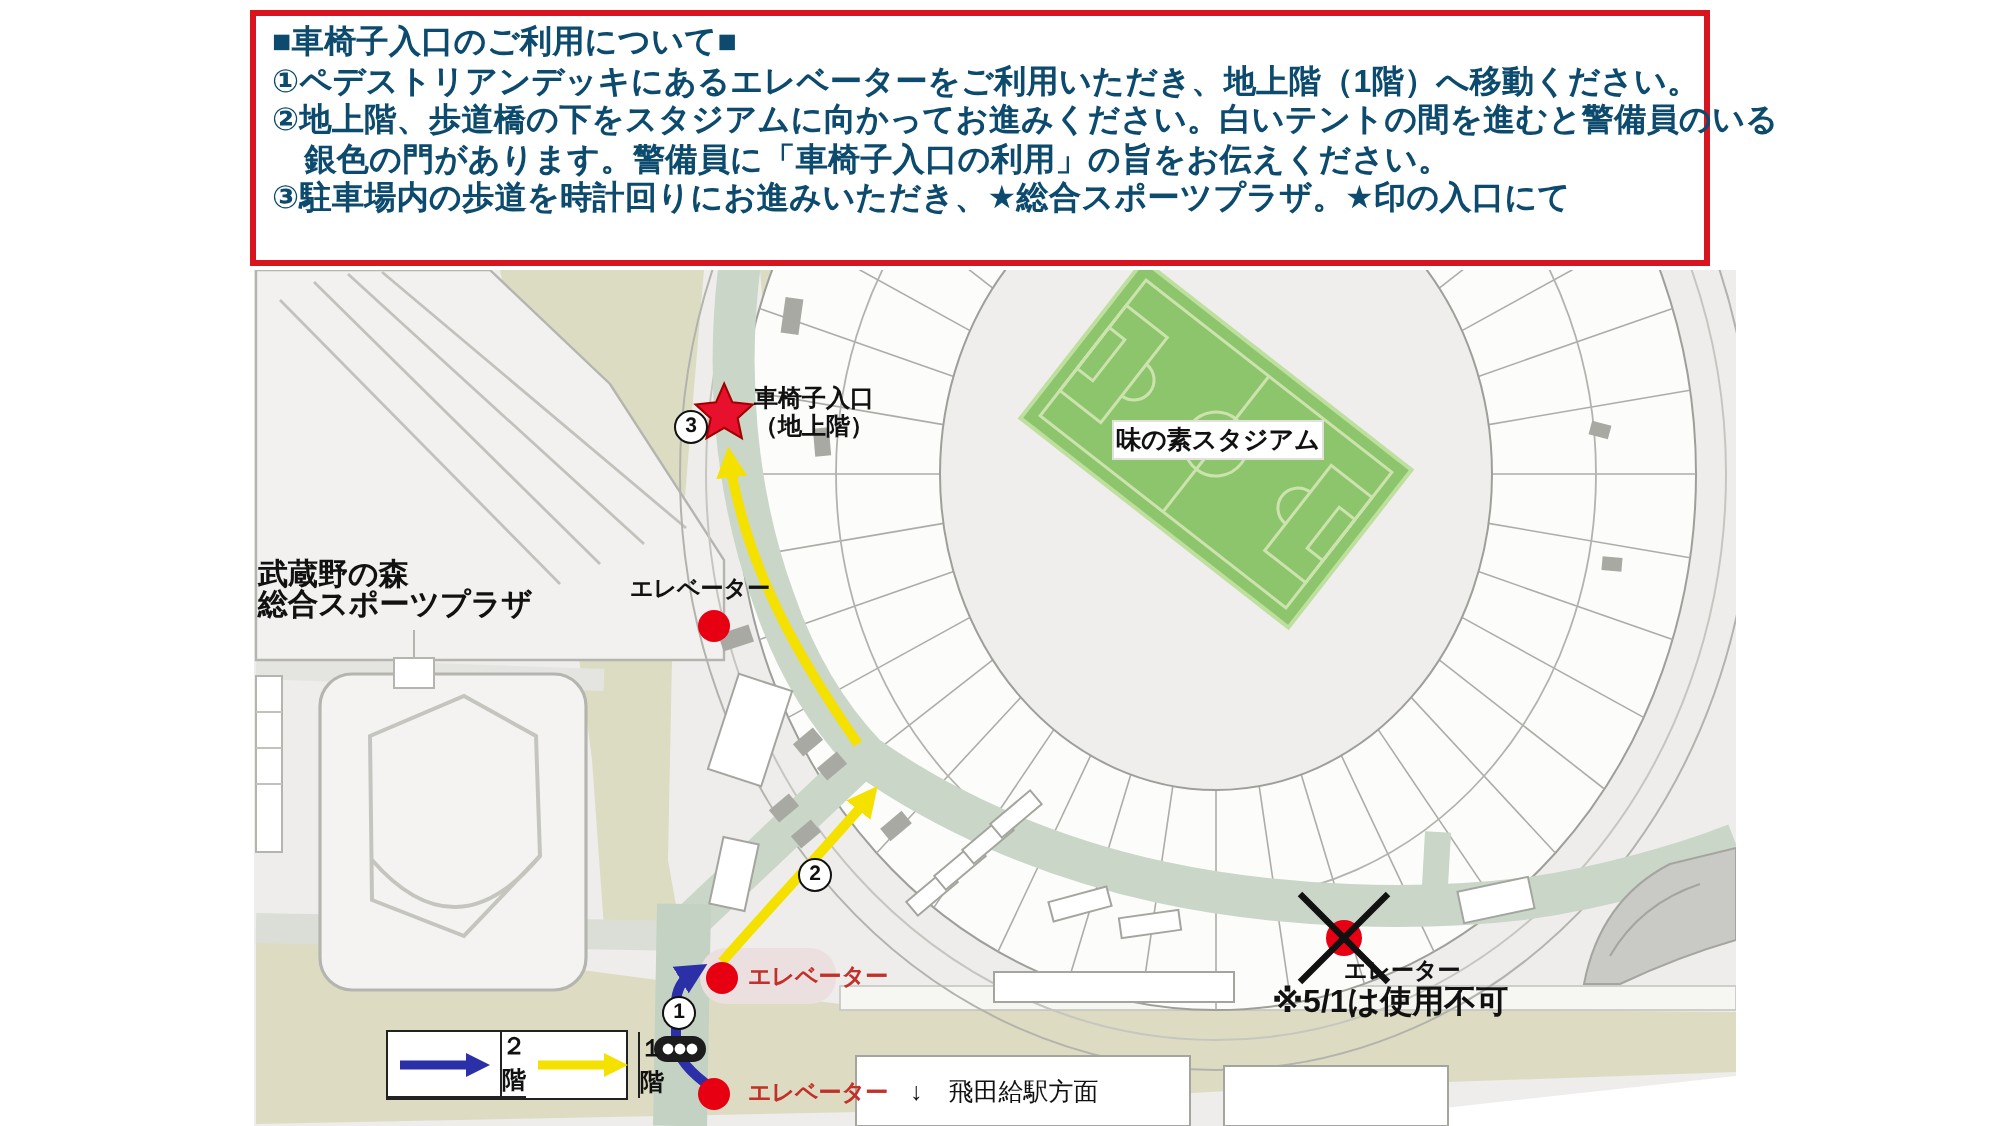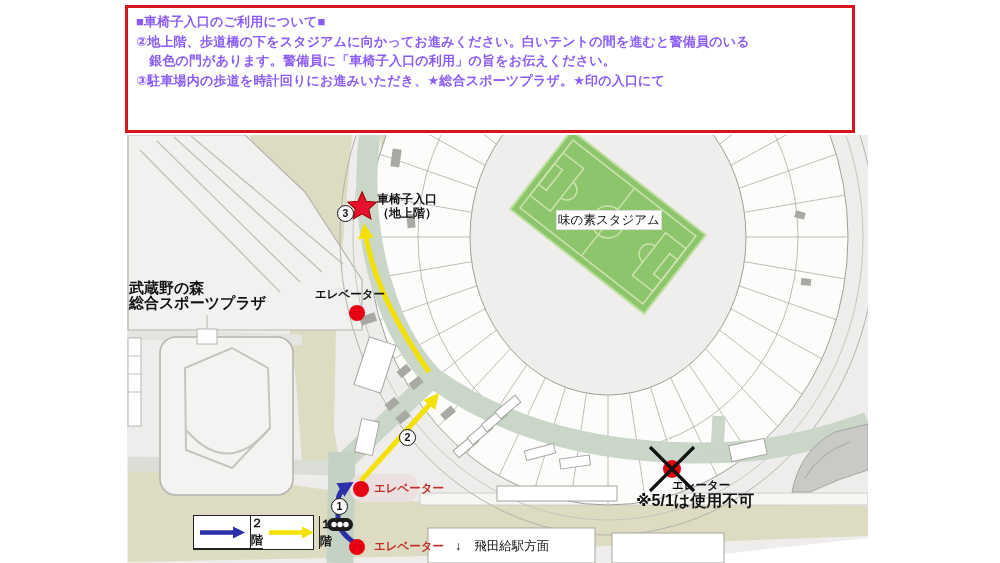--- a/index.html
+++ b/index.html
@@ -3,34 +3,34 @@
 <meta charset="utf-8">
 <style>
   html,body{margin:0;padding:0;background:#ffffff;}
   .page{position:relative;width:1000px;height:563px;background:#ffffff;overflow:hidden;
         font-family:"Liberation Sans","DejaVu Sans",sans-serif;}
   .map-svg{position:absolute;left:0;top:0;z-index:1;}
 
   
   .instruction-box{position:absolute;left:125px;top:5px;width:730px;height:128px;
       box-sizing:border-box;background:#ffffff;border:3px solid #d8151f;z-index:10;
-      padding:4px 8px;color:#8b5cf6;font-weight:700;font-size:13px;line-height:19.5px;
+      padding:4px 8px;color:#0c4a6e;font-weight:700;font-size:16px;line-height:19.5px;
       letter-spacing:0.2px;white-space:nowrap;}
   .instruction-line{white-space:pre;}
 
   
   .map-label{position:absolute;z-index:5;color:#111;white-space:nowrap;}
   .lbl-wheelchair{left:377px;top:192px;font-size:12px;font-weight:700;line-height:14px;}
   .lbl-elev-top{left:315px;top:287px;font-size:11.5px;font-weight:700;}
   .lbl-elev-mid{left:374px;top:481px;font-size:11.5px;font-weight:700;color:#c2302a;}
   .lbl-elev-bottom{left:374px;top:539px;font-size:11.5px;font-weight:700;color:#c2302a;}
   .lbl-elev-right{left:644px;top:478px;font-size:11.5px;font-weight:700;margin-left:28px;}
   .lbl-elev-note{left:636px;top:491px;font-size:16px;font-weight:700;}
   .lbl-stadium{left:556px;top:210px;width:104px;height:18px;background:#ffffff;
-      border:1px solid #e0e0dc;text-align:center;font-size:12.5px;font-weight:400;line-height:18px;}
+      border:1px solid #e0e0dc;text-align:center;font-size:12.5px;font-weight:700;line-height:18px;}
   .lbl-plaza{left:129px;top:280px;font-size:15px;line-height:15px;font-weight:700;}
   .lbl-station{left:455px;top:538px;font-size:12.5px;font-weight:400;}
   .lbl-station .arrow{display:inline-block;margin-right:13px;}
 
   
   .circnum{position:absolute;z-index:6;width:15px;height:15px;border:1.6px solid #111;
       border-radius:50%;background:#fff;color:#111;font-size:10.5px;font-weight:700;
       display:flex;align-items:center;justify-content:center;line-height:1;}
   .circ1{left:331px;top:498px;}
   .circ2{left:399px;top:429px;}
@@ -228,20 +228,21 @@
 
       <g stroke="#111" stroke-width="3.2">
         <line x1="650" y1="447" x2="694" y2="491"></line>
         <line x1="694" y1="447" x2="650" y2="491"></line>
       </g>
     </g>
   </svg>
 
   <div class="instruction-box">
     <div class="instruction-line">■車椅子入口のご利用について■</div>
+    <div class="instruction-line">①ペデストリアンデッキにあるエレベーターをご利用いただき、地上階（1階）へ移動ください。</div>
     <div class="instruction-line">②地上階、歩道橋の下をスタジアムに向かってお進みください。白いテントの間を進むと警備員のいる</div>
     <div class="instruction-line">　銀色の門があります。警備員に「車椅子入口の利用」の旨をお伝えください。</div>
     <div class="instruction-line">③駐車場内の歩道を時計回りにお進みいただき、★総合スポーツプラザ。★印の入口にて</div>
   </div>
 
   <div class="map-label lbl-stadium">味の素スタジアム</div>
 
   <div class="map-label lbl-plaza">
     <div>武蔵野の森</div>
     <div>総合スポーツプラザ</div>

